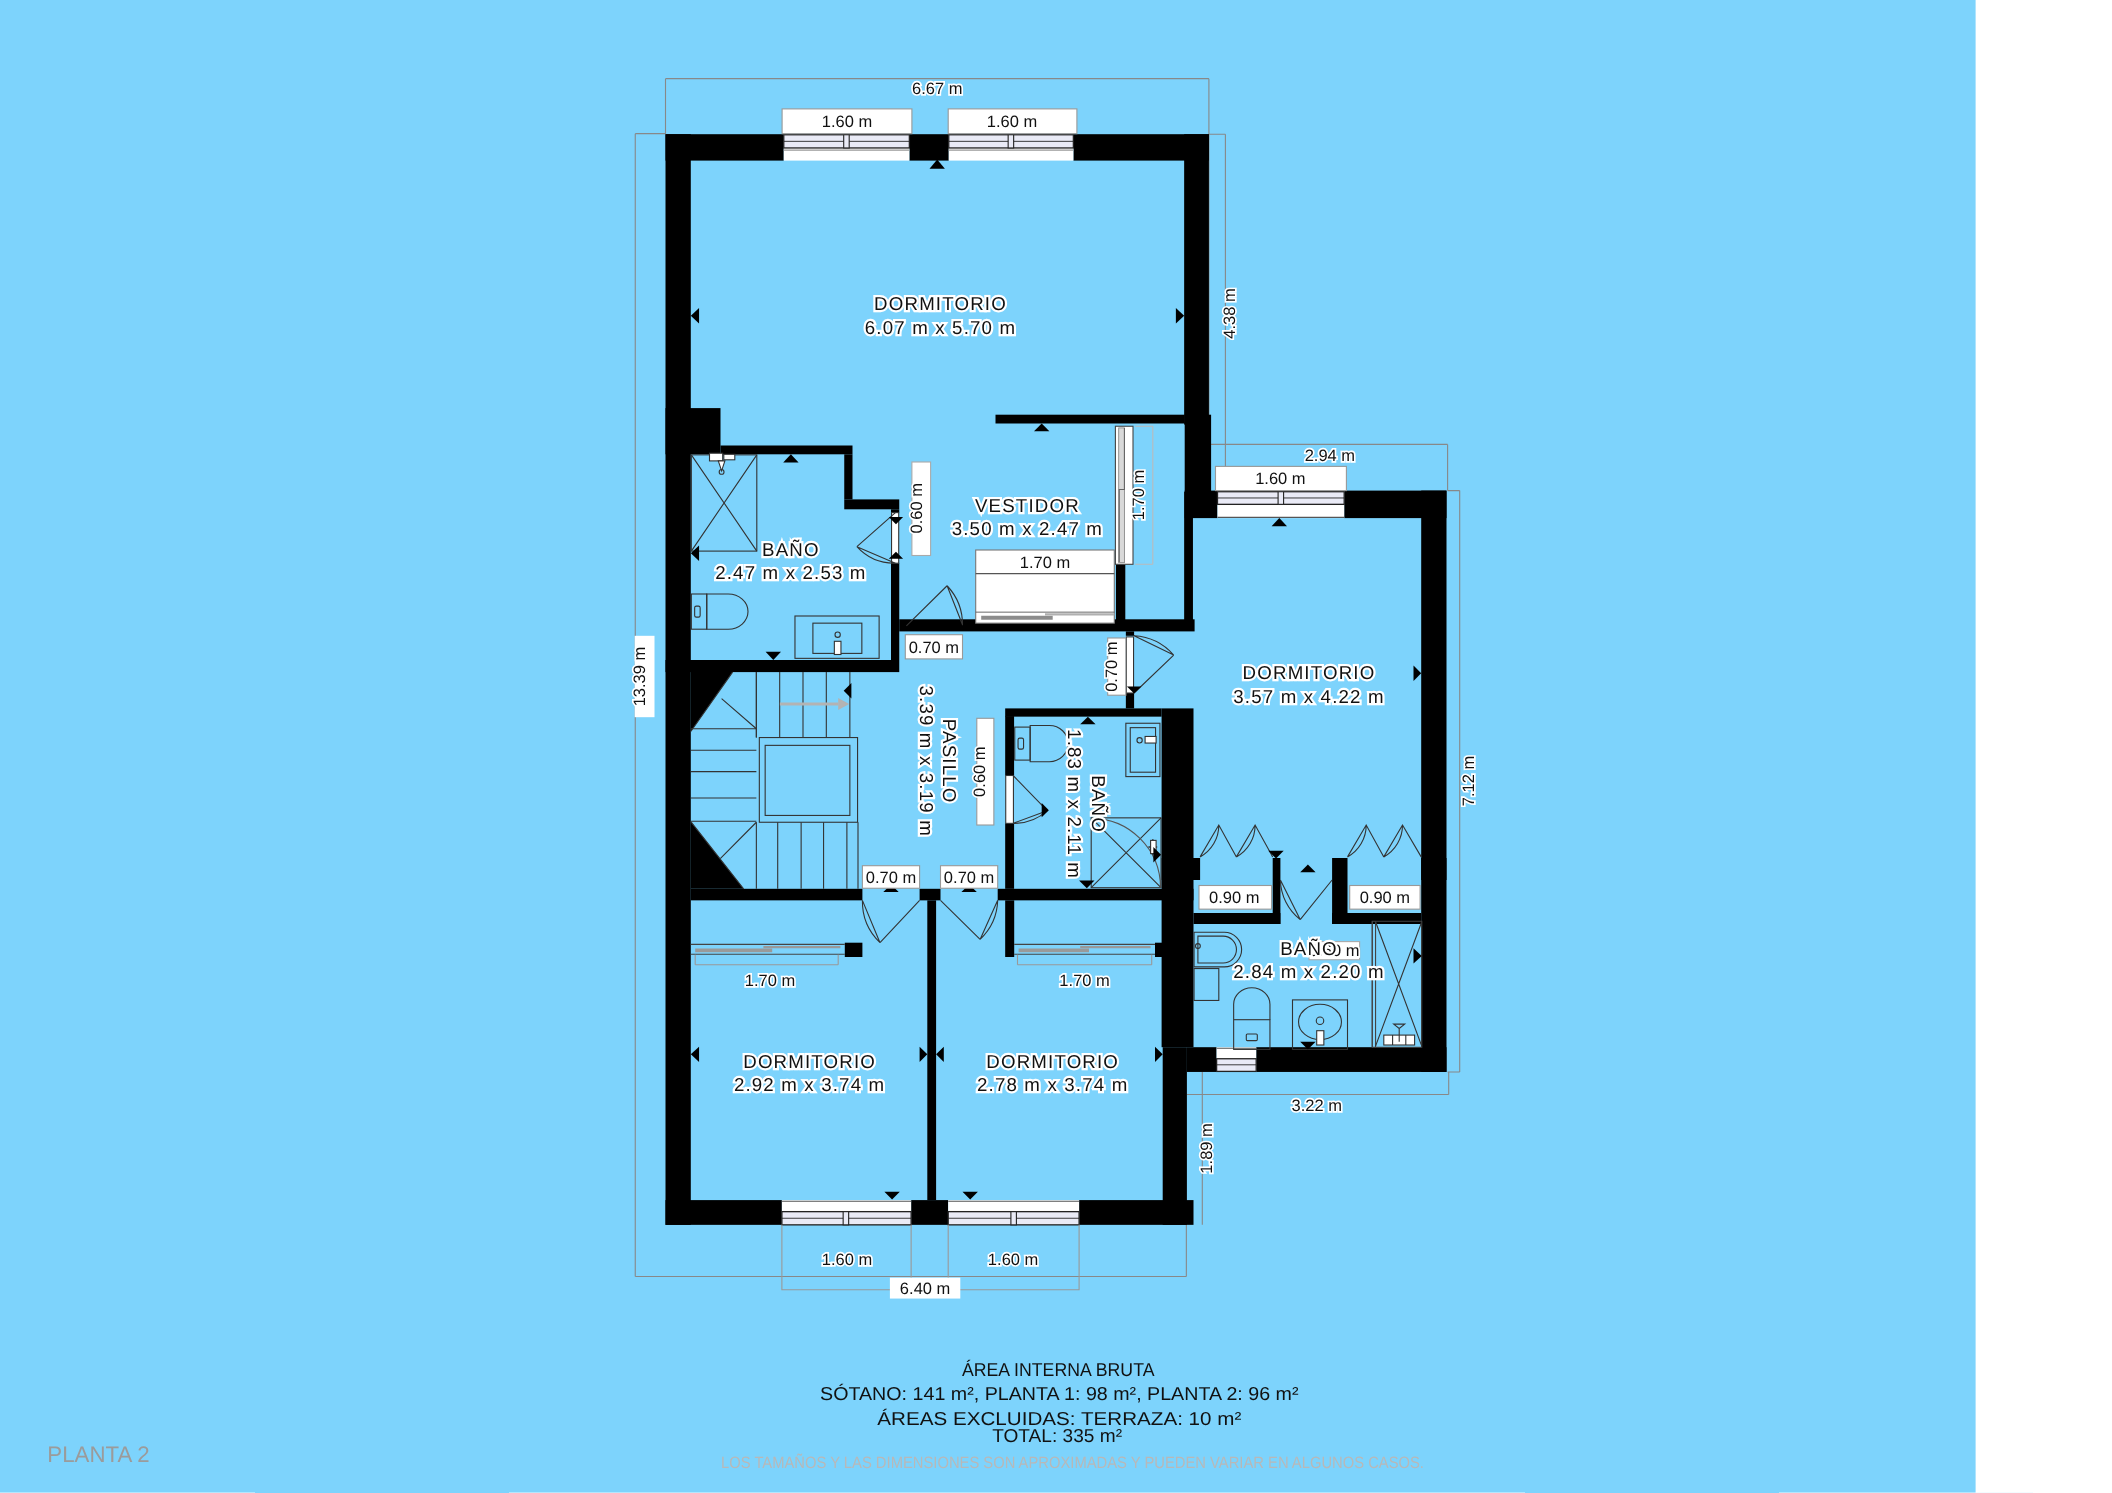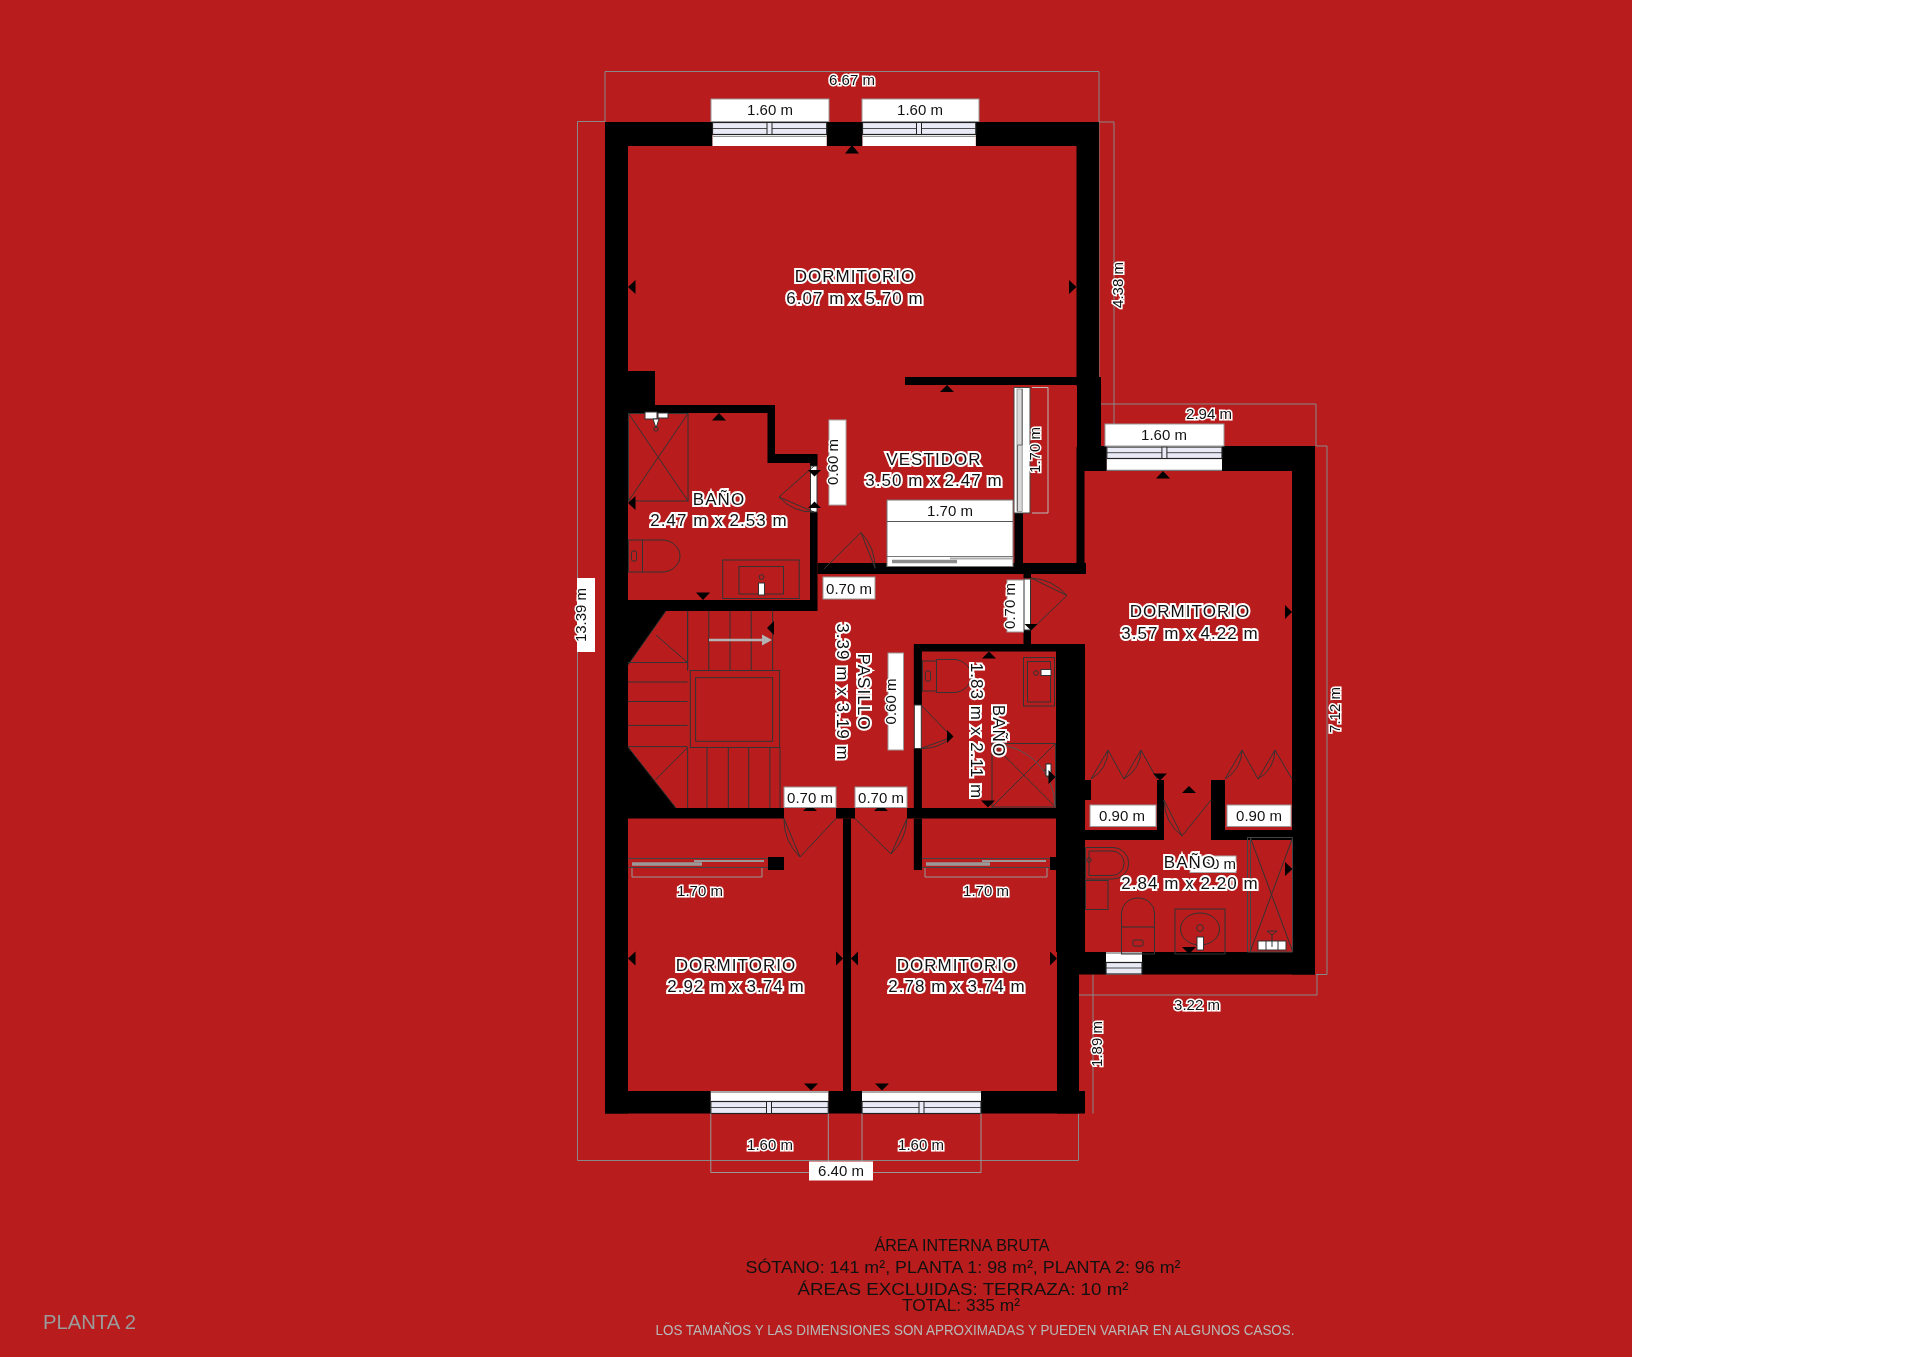--- a/index.html
+++ b/index.html
@@ -1,16 +1,16 @@
 <!DOCTYPE html>
 <html><head>
 <meta charset="utf-8">
 <style>
   html,body{margin:0;padding:0;background:#ffffff;}
-  .page{position:relative;width:1632px;height:1357px;background:#b91c1c;overflow:hidden;
+  .page{position:relative;width:1796px;height:1357px;background:#7dd3fc;overflow:hidden;
         font-family:"Liberation Sans", sans-serif;}
   svg{position:absolute;left:0;top:0;}
   .room{font-size:17px;letter-spacing:1.05px;fill:#111;paint-order:stroke;stroke:#ffffff;stroke-width:4px;}
   .dim{font-size:15px;fill:#111;paint-order:stroke;stroke:#ffffff;stroke-width:3px;}
   .foot{font-size:17px;fill:#111;}
 </style>
 </head>
 <body>
 <div class="page">
 <svg width="1920" height="1357" viewBox="0 0 1920 1357">

